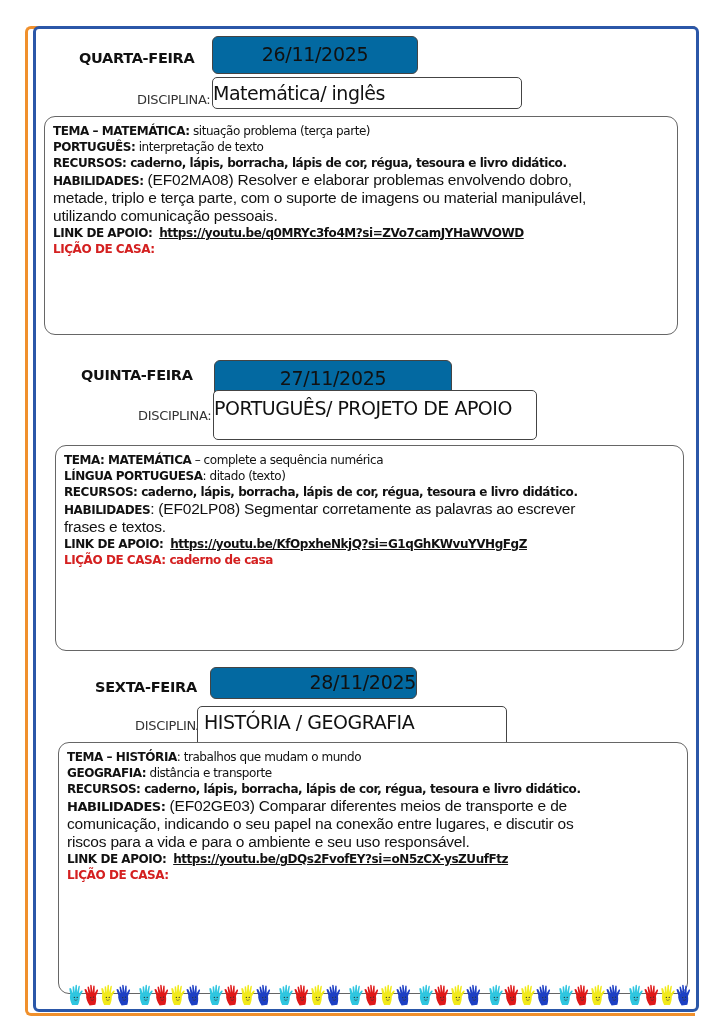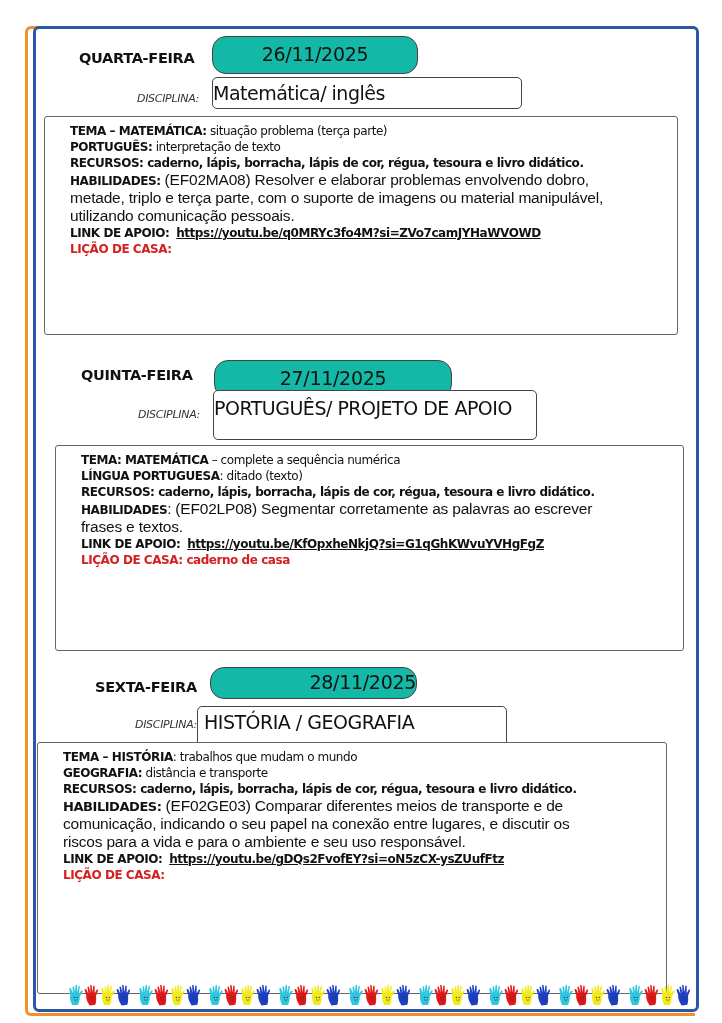--- a/index.html
+++ b/index.html
@@ -14,36 +14,36 @@
   .frame-blue {
     position: absolute; left: 33px; top: 26px; width: 666px; height: 986px;
     border: 3px solid #2b57a8; border-radius: 6px;
   }
 
   .day-label {
     position: absolute; font-family: "DejaVu Sans", sans-serif; font-weight: bold;
     font-size: 14.5px; letter-spacing: -0.3px; color: #111;
   }
   .disc-label {
-    position: absolute; font-family: "DejaVu Sans", sans-serif; font-size: 11px;
-    color: #333; letter-spacing: -0.3px; font-style: italic;
+    position: absolute; font-family: "DejaVu Sans", sans-serif; font-size: 13px;
+    color: #333; letter-spacing: -0.3px;
   }
   .date-box {
-    position: absolute; border: 1.5px solid #444; border-radius: 14px; background: #14b8a6;
+    position: absolute; border: 1.5px solid #444; border-radius: 6px; background: #0369a1;
     font-family: "DejaVu Sans", sans-serif; font-size: 19px; text-align: center; color: #111;
     letter-spacing: -0.3px;
   }
   .disc-box {
     position: absolute; border: 1.5px solid #444; border-radius: 5px; background: #fff;
     font-family: "DejaVu Sans", sans-serif; font-size: 19px; color: #111;
     letter-spacing: -0.5px; white-space: nowrap;
   }
   .content-box {
-    position: absolute; border: 1.5px solid #666; border-radius: 3px; background: #fff;
-    padding: 6px 25px; font-size: 13px; line-height: 15.5px;
+    position: absolute; border: 1.5px solid #666; border-radius: 11px; background: #fff;
+    padding: 6px 8px; font-size: 13px; line-height: 15.5px;
   }
   .line { white-space: nowrap; font-family: "DejaVu Sans", sans-serif; font-size: 12px; letter-spacing: -0.45px; line-height: 16px; }
   .line b { font-weight: bold; }
   .arial { font-family: "Liberation Sans", sans-serif; font-size: 15.5px; letter-spacing: -0.2px; line-height: 18px; white-space: nowrap; }
   .link { font-weight: bold; text-decoration: underline; color: #111; }
   .red { color: #d42020; font-weight: bold; }
 
   .hands {
     position: absolute; left: 68px; top: 984px; width: 600px; height: 24px;
     display: flex; gap: 6px;
@@ -86,21 +86,21 @@
   <div class="arial">frases e textos.</div>
   <div class="line"><b>LINK DE APOIO:</b>&nbsp;&nbsp;<a class="link">https://youtu.be/KfOpxheNkjQ?si=G1qGhKWvuYVHgFgZ</a></div>
   <div class="line red"><span>LIÇÃO DE CASA:</span><span> caderno de casa</span></div>
 </div>
 
 <div class="day-label" style="left:95px; top:679px;">SEXTA-FEIRA</div>
 <div class="date-box" style="left:210px; top:667px; width:207px; height:32px; line-height:28px;text-align:right;">28/11/2025</div>
 <div class="disc-label" style="left:135px; top:718px;">DISCIPLINA:</div>
 <div class="disc-box" style="left:197px; top:706px; width:310px; height:48px; line-height:30px; padding-left:6px;">HISTÓRIA / GEOGRAFIA</div>
 
-<div class="content-box" style="left:37px; top:742px; width:630px; height:252px;">
+<div class="content-box" style="left:58px; top:742px; width:630px; height:252px;">
   <div class="line"><b>TEMA – HISTÓRIA</b><span>:  trabalhos que mudam o mundo</span></div>
   <div class="line"><b>GEOGRAFIA:</b><span>  distância e transporte</span></div>
   <div class="line"><b>RECURSOS:</b><b> caderno, lápis, borracha, lápis de cor, régua, tesoura e livro didático.</b></div>
   <div><b class="line" style="font-size:13px;">HABILIDADES:</b><span class="arial">   (EF02GE03) Comparar diferentes meios de transporte e de</span></div>
   <div class="arial">comunicação, indicando o seu papel na conexão entre lugares, e discutir os</div>
   <div class="arial">riscos para a vida e para o ambiente e seu uso responsável.</div>
   <div class="line"><b>LINK DE APOIO:</b>&nbsp;&nbsp;<a class="link">https://youtu.be/gDQs2FvofEY?si=oN5zCX-ysZUufFtz</a></div>
   <div class="line red"><span>LIÇÃO DE CASA:</span><span></span></div>
 </div>
 

